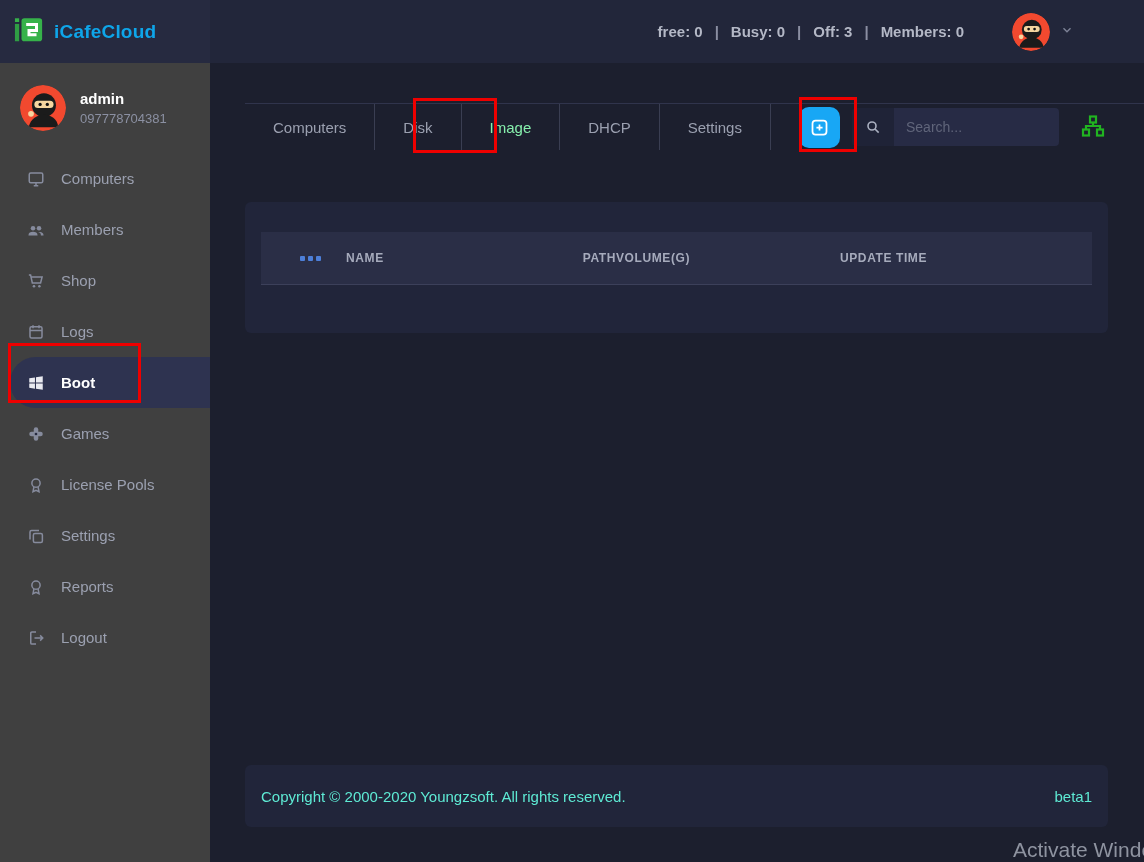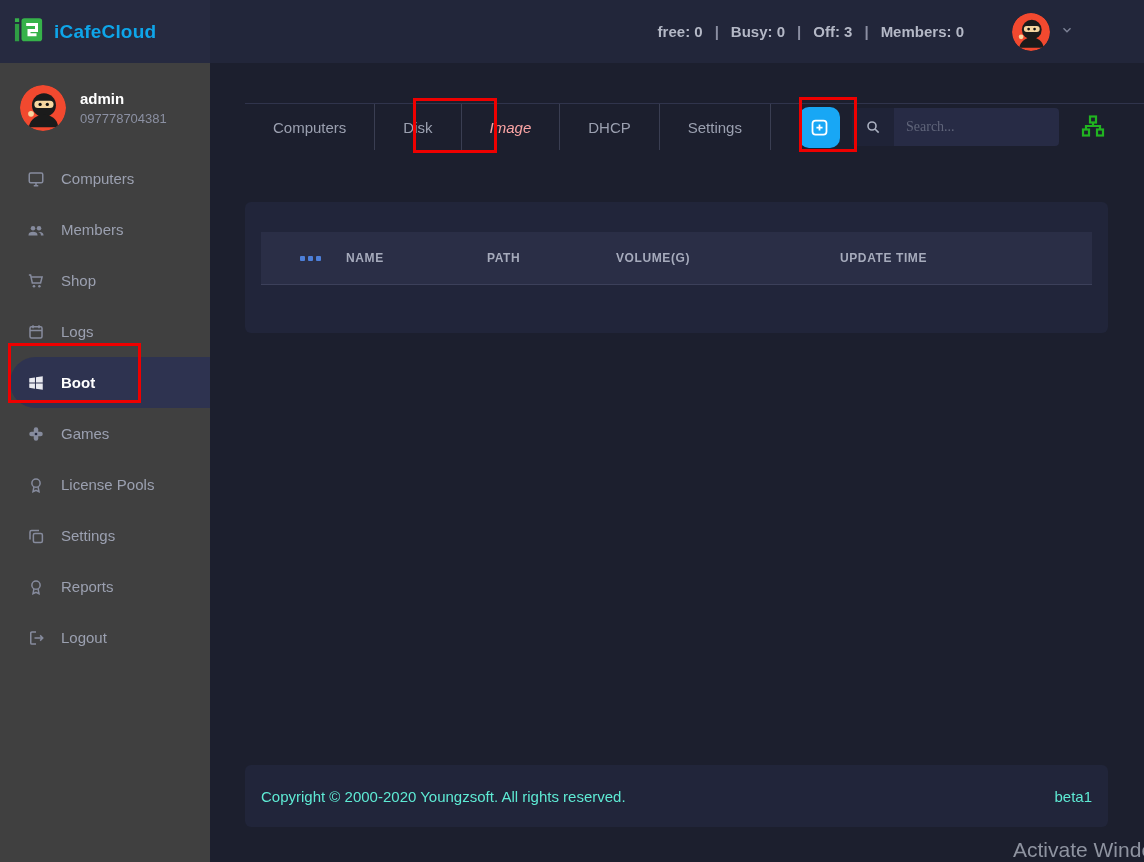--- a/index.html
+++ b/index.html
@@ -57,55 +57,55 @@
   
   .toolbar {
     position: absolute; left: 245px; top: 103px; width: 899px; height: 47px;
     border-top: 1px solid #30344c; display: flex; align-items: center;
   }
   .tabs { display: flex; height: 100%; }
   .tab {
     display: flex; align-items: center; padding: 0 28px; font-size: 15px;
     color: #9ba0b0; border-right: 1px solid #3a3e52; cursor: pointer; white-space: nowrap;
   }
-  .tab.active { color: #fca5a5; font-style: italic; }
+  .tab.active { color: #86efac; }
   .actions { margin-left: auto; display: flex; align-items: center; gap: 12px; padding-right: 37px; }
   .add-btn {
     width: 41px; height: 41px; border-radius: 10px; background: #18a7f5;
     border: none; display: flex; align-items: center; justify-content: center; cursor: pointer;
   }
   .add-btn svg { width: 21px; height: 21px; }
   .search-group { display: flex; height: 38px; border-radius: 4px; overflow: hidden; }
   .search-addon {
     width: 42px; background: #1f2337; display: flex; align-items: center; justify-content: center;
   }
   .search-addon svg { width: 16px; height: 16px; color: #aab0c0; }
   .search-input {
     width: 165px; background: #272b45; border: none; outline: none;
     color: #3b82f6; font-size: 14px; padding: 0 12px;
-    font-family: Liberation Serif, serif;
+    font-family: Liberation Sans, sans-serif;
   }
   .search-input::placeholder { color: #60657a; }
   .net-btn { background: none; border: none; cursor: pointer; padding: 2px; margin-left: 8px; }
   .net-btn svg { width: 24px; height: 24px; color: #21b421; }
 
   
   .table-card {
     position: absolute; left: 245px; top: 202px; width: 863px; height: 131px;
     background: #21253a; border-radius: 6px;
   }
   .thead {
     margin: 30px 16px 0 16px; height: 53px; background: #2a2e46;
     border-bottom: 1px solid #3c405a; display: flex; align-items: center;
     font-size: 12px; font-weight: bold; letter-spacing: .6px; color: #a6abbc;
   }
   .th-dots { width: 85px; padding-left: 39px; display: flex; gap: 3px; }
   .th-dots i { width: 5px; height: 5px; background: #4d7fd8; border-radius: 1px; display: block; }
   .th-name { width: 141px; }
-  .th-path { width: 129px; }
+  .th-path { width: 129px; text-align: right; }
   .th-volume { width: 224px; }
   .th-update { flex: 1; }
 
   
   .footer-card {
     position: absolute; left: 245px; top: 765px; width: 863px; height: 62px;
     background: #21253a; border-radius: 6px;
     display: flex; align-items: center; justify-content: space-between; padding: 0 16px;
     font-size: 15px; color: #5eead4;
   }

